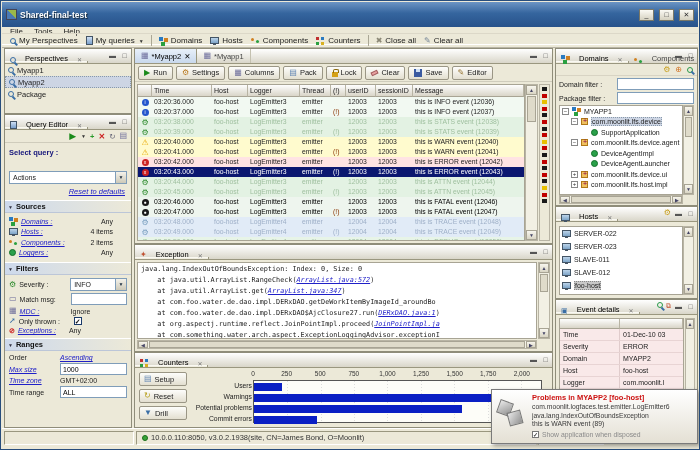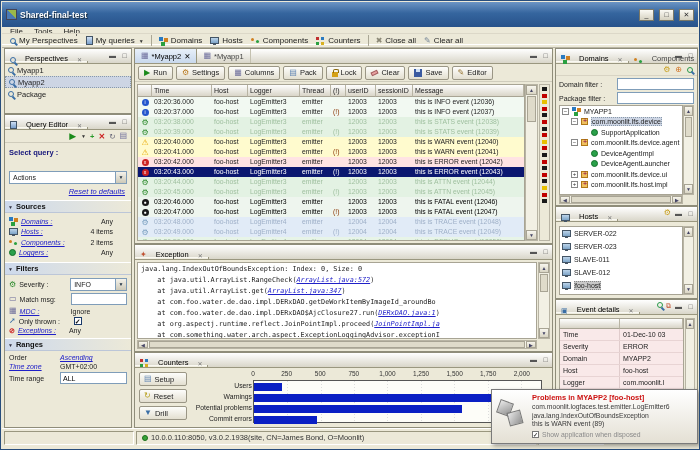--- a/index.html
+++ b/index.html
@@ -356,20 +356,24 @@
         <span class="lab link">Exceptions :</span>
         <span>Any</span>
       </div>
 
       <div class="band"><span class="arr">▼</span><span>Ranges</span></div>
       <div class="f-row">
         <span class="lab">Order</span>
         <span class="link">Ascending</span>
       </div>
       <div class="f-row">
+        <span class="lab link">Max size</span>
+        <input class="field" style="flex: 1 1 0%; width: 30px;" value="1000">
+      </div>
+      <div class="f-row">
         <span class="lab link">Time zone</span>
         <span>GMT+02:00</span>
       </div>
       <div class="f-row">
         <span class="lab">Time range</span>
         <input class="field" style="flex: 1 1 0%; width: 30px;" value="ALL">
       </div>
     </div>
   </div>
 

